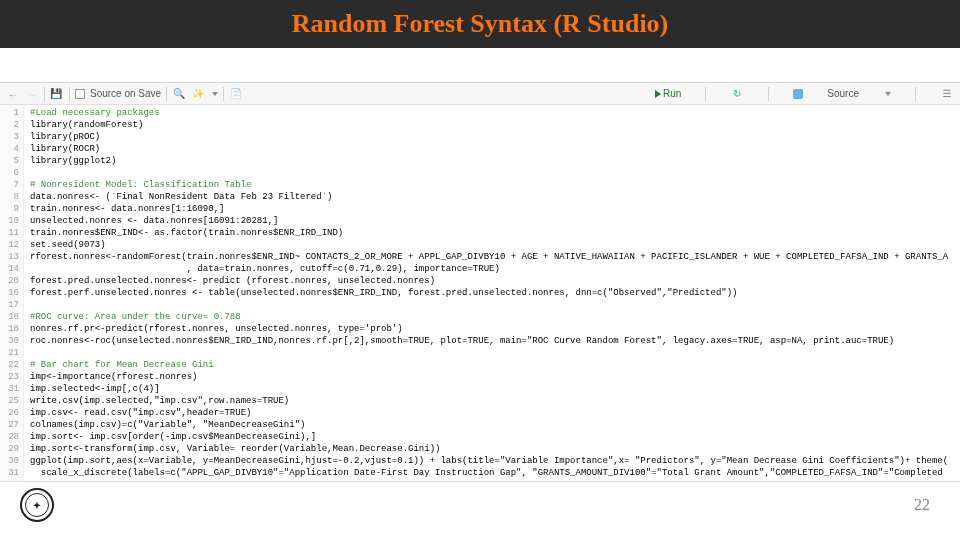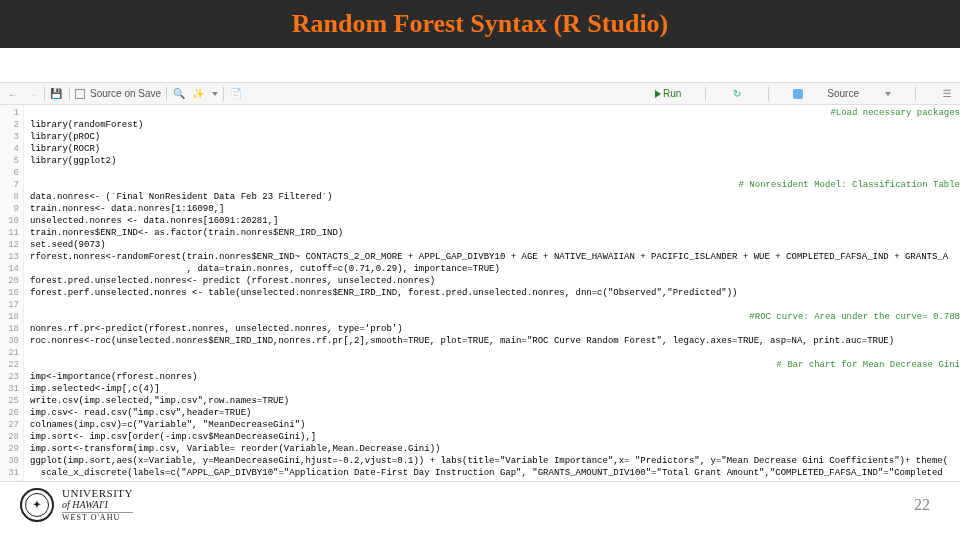--- a/index.html
+++ b/index.html
@@ -20,21 +20,21 @@
   .btn-run { color: #2c7a2c; display: flex; align-items: center; gap: 2px; }
   .tri-right { width:0; height:0; border-top:4px solid transparent; border-bottom:4px solid transparent; border-left:6px solid #2c7a2c; display:inline-block; }
   .tri-down { width:0; height:0; border-left:3px solid transparent; border-right:3px solid transparent; border-top:4px solid #888; display:inline-block; margin-left:2px;}
   .src-ico { display:inline-block; width:10px; height:10px; background:#6ab0e8; border-radius:2px; }
 
   .code-area { display: flex; font-family: Consolas, "Courier New", monospace; font-size: 9px; line-height: 12px; background:#fff; }
   .gutter { width: 24px; text-align: right; color: #a0a0a0; padding: 2px 4px 2px 0; background:#fafafa; border-right:1px solid #eee; user-select:none;}
   .gutter div { height: 12px; }
   .code { padding: 2px 0 2px 6px; white-space: pre; overflow: hidden; flex:1; }
   .code div { height: 12px; }
-  .c-comment { color: #3a8f3a; text-align: right; }
+  .c-comment { color: #3a8f3a; }
 
   .footer { position: absolute; bottom: 0; left: 0; right: 0; height: 70px; display: flex; align-items: center; padding: 0 20px; }
   .logo { display: flex; align-items: center; gap: 8px; }
   .seal { width: 34px; height: 34px; border: 2px solid #222; border-radius: 50%; position: relative; display:flex; align-items:center; justify-content:center;}
   .seal::before { content:""; width:22px; height:22px; border:1px solid #222; border-radius:50%; position:absolute;}
   .seal-inner { font-size:10px; font-weight:bold; color:#222;}
   .uni-text { font-family: "Times New Roman", serif; font-size: 11px; line-height: 1.1; color:#222; }
   .uni-text .l1 { font-variant: small-caps; letter-spacing: 0.5px; }
   .uni-text .l2 { font-style: italic; font-size: 10px; }
   .uni-text .l3 { font-size: 8px; letter-spacing: 1px; margin-top: 2px; border-top: 1px solid #999; padding-top:1px;}
@@ -118,20 +118,15 @@
       </div>
     <div class="code" id="code"><div class="c-comment">#Load necessary packages</div><div class="">library(randomForest)</div><div class="">library(pROC)</div><div class="">library(ROCR)</div><div class="">library(ggplot2)</div><div class=""></div><div class="c-comment"># Nonresident Model: Classification Table</div><div class="">data.nonres&lt;- (`Final NonResident Data Feb 23 Filtered`)</div><div class="">train.nonres&lt;- data.nonres[1:16090,]</div><div class="">unselected.nonres &lt;- data.nonres[16091:20281,]</div><div class="">train.nonres$ENR_IND&lt;- as.factor(train.nonres$ENR_IRD_IND)</div><div class="">set.seed(9073)</div><div class="">rforest.nonres&lt;-randomForest(train.nonres$ENR_IND~ CONTACTS_2_OR_MORE + APPL_GAP_DIVBY10 + AGE + NATIVE_HAWAIIAN + PACIFIC_ISLANDER + WUE + COMPLETED_FAFSA_IND + GRANTS_A</div><div class="">                             , data=train.nonres, cutoff=c(0.71,0.29), importance=TRUE)</div><div class="">forest.pred.unselected.nonres&lt;- predict (rforest.nonres, unselected.nonres)</div><div class="">forest.perf.unselected.nonres &lt;- table(unselected.nonres$ENR_IRD_IND, forest.pred.unselected.nonres, dnn=c("Observed","Predicted"))</div><div class=""></div><div class="c-comment">#ROC curve: Area under the curve= 0.788</div><div class="">nonres.rf.pr&lt;-predict(rforest.nonres, unselected.nonres, type='prob')</div><div class="">roc.nonres&lt;-roc(unselected.nonres$ENR_IRD_IND,nonres.rf.pr[,2],smooth=TRUE, plot=TRUE, main="ROC Curve Random Forest", legacy.axes=TRUE, asp=NA, print.auc=TRUE)</div><div class=""></div><div class="c-comment"># Bar chart for Mean Decrease Gini</div><div class="">imp&lt;-importance(rforest.nonres)</div><div class="">imp.selected&lt;-imp[,c(4)]</div><div class="">write.csv(imp.selected,"imp.csv",row.names=TRUE)</div><div class="">imp.csv&lt;- read.csv("imp.csv",header=TRUE)</div><div class="">colnames(imp.csv)=c("Variable", "MeanDecreaseGini")</div><div class="">imp.sort&lt;- imp.csv[order(-imp.csv$MeanDecreaseGini),]</div><div class="">imp.sort&lt;-transform(imp.csv, Variable= reorder(Variable,Mean.Decrease.Gini))</div><div class="">ggplot(imp.sort,aes(x=Variable, y=MeanDecreaseGini,hjust=-0.2,vjust=0.1)) + labs(title="Variable Importance",x= "Predictors", y="Mean Decrease Gini Coefficients")+ theme(</div><div class="">  scale_x_discrete(labels=c("APPL_GAP_DIVBY10"="Application Date-First Day Instruction Gap", "GRANTS_AMOUNT_DIV100"="Total Grant Amount","COMPLETED_FAFSA_IND"="Completed</div></div>
   </div>
 </div>
 
 <div class="footer">
   <div class="logo">
     <div class="seal">
         <span class="seal-inner">✦</span>
       </div>
-    <div class="uni-text">
-      <div class="l1">UNIVERSITY</div>
-      <div class="l2">of HAWAI'I</div>
-      <div class="l3">WEST O'AHU</div>
-    </div>
   </div>
   <div class="pagenum">22</div>
 </div>
 
 </body></html>

